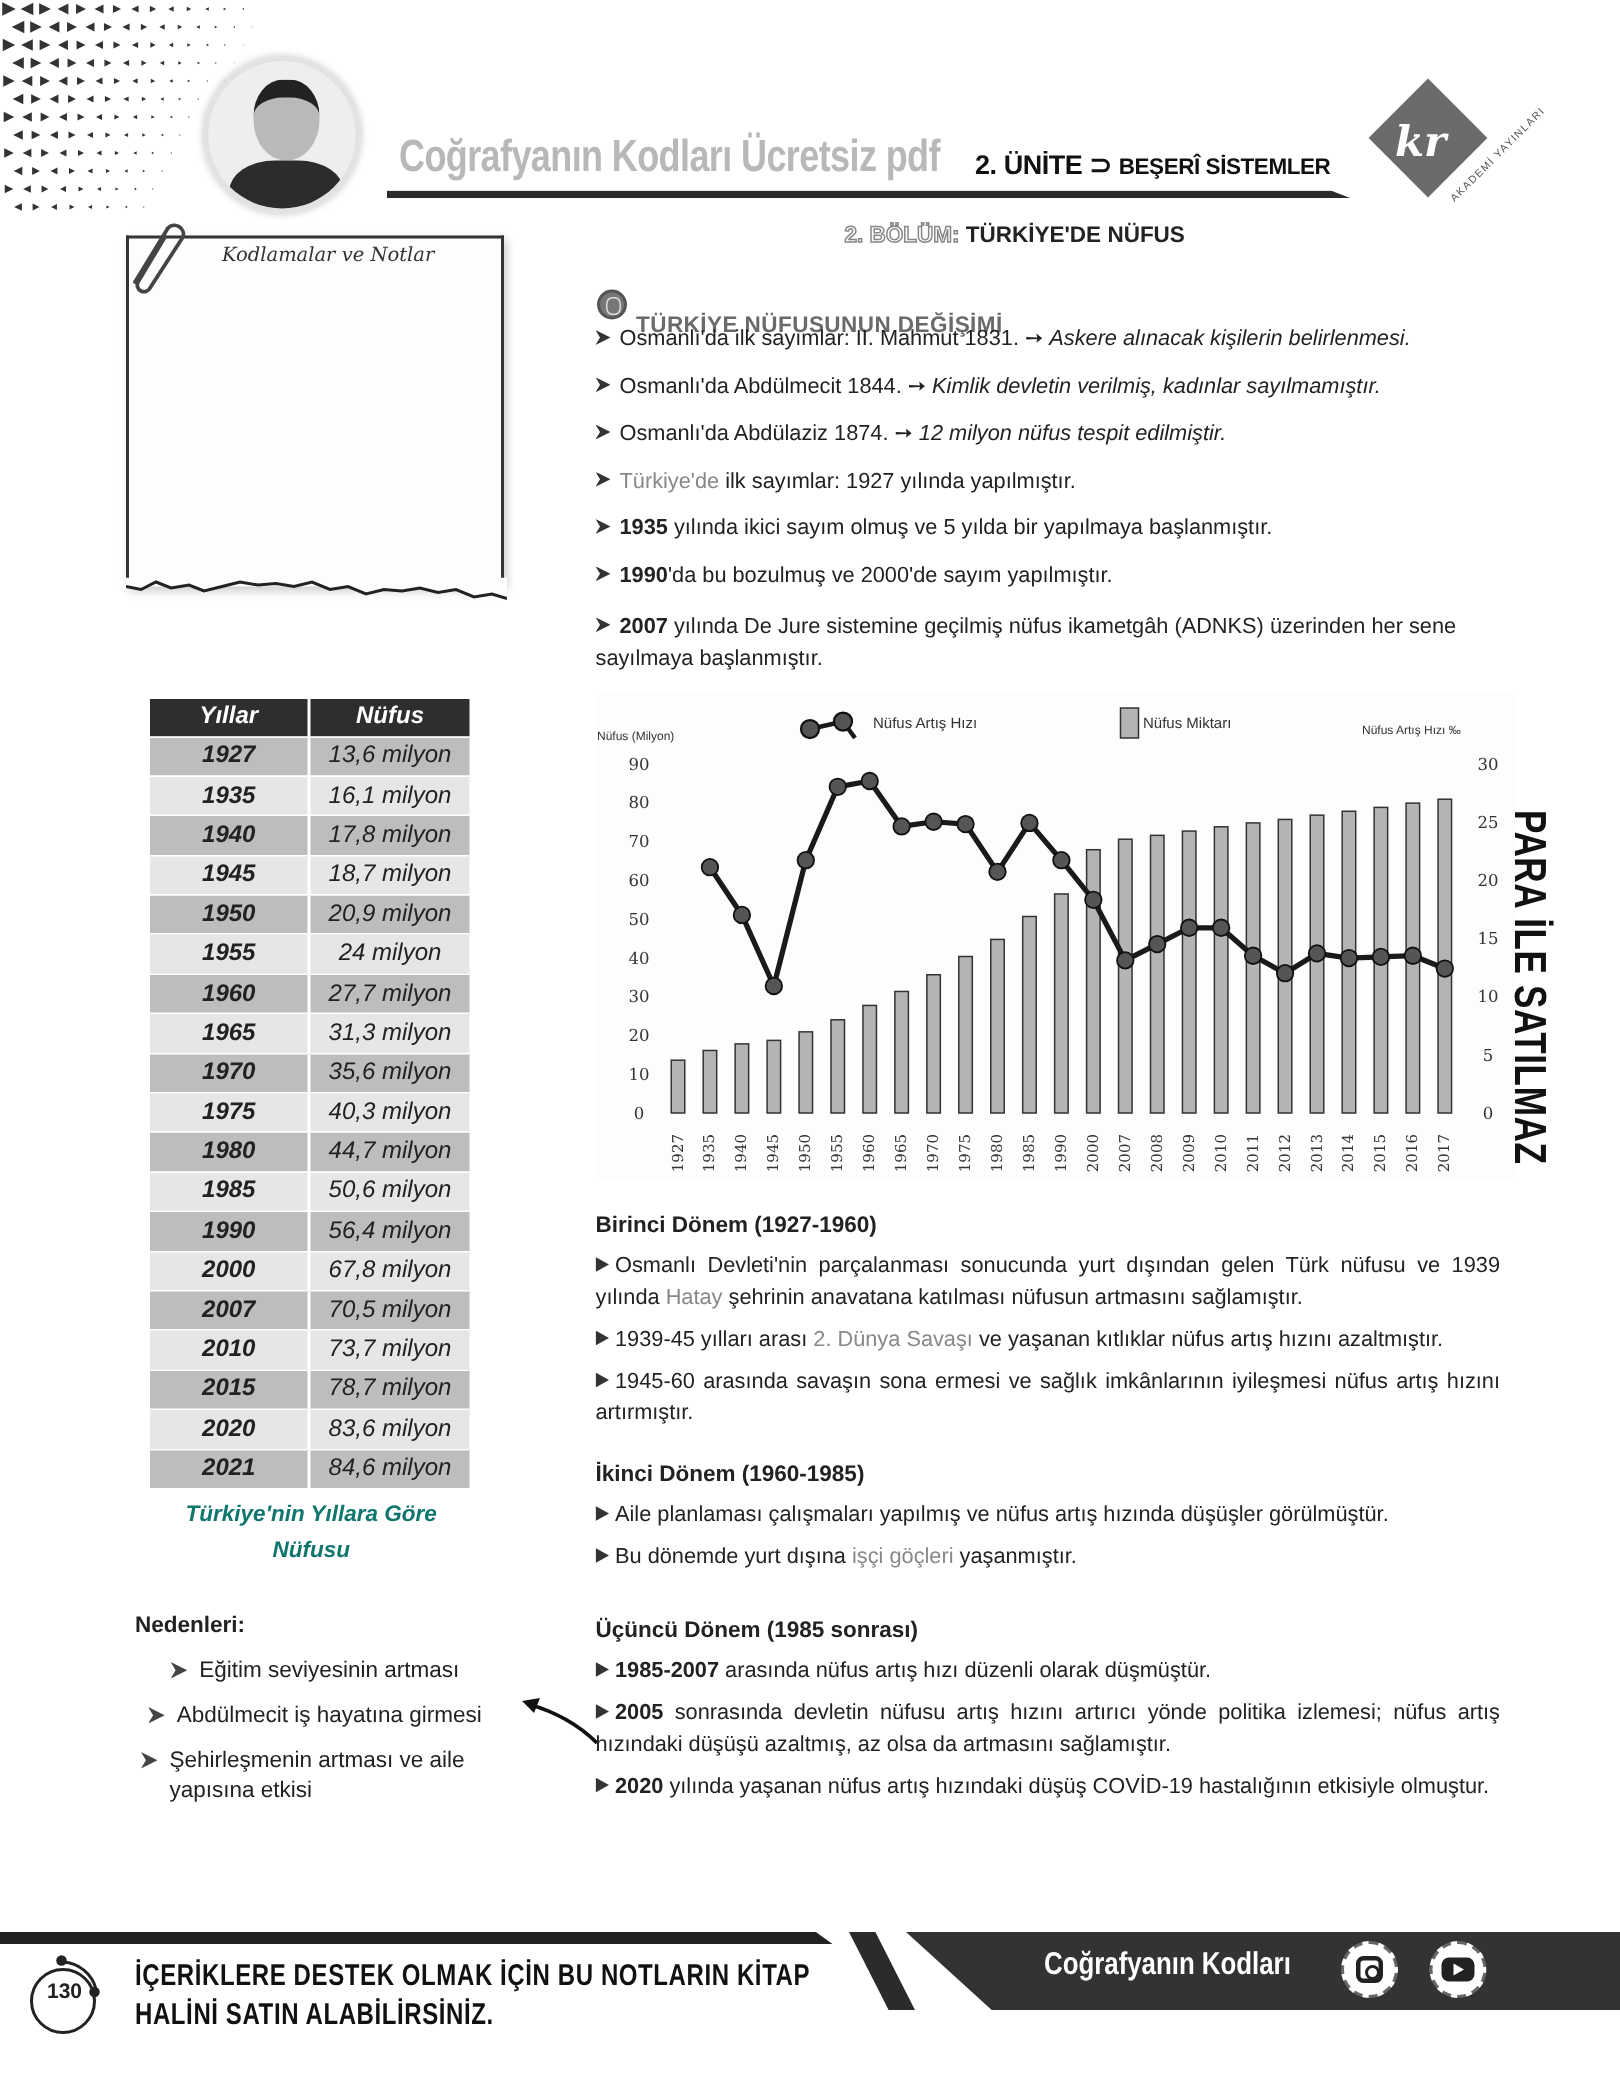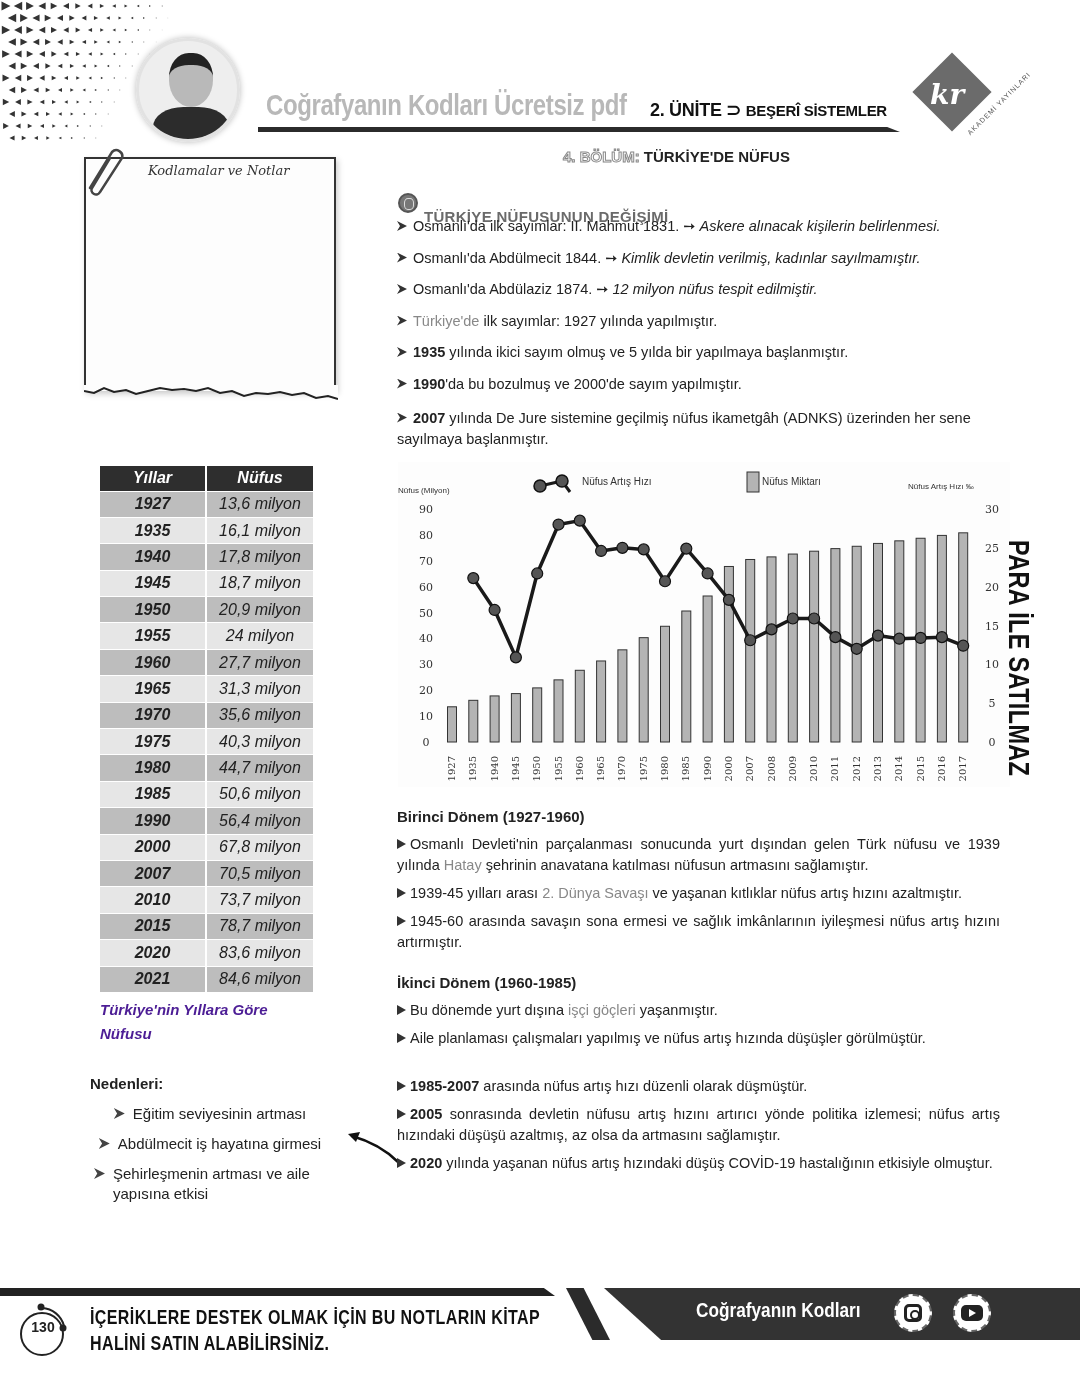--- a/index.html
+++ b/index.html
@@ -40,21 +40,21 @@
   .notes-torn { position: absolute; left: -2px; bottom: -14px; width: 254px; height: 20px; }
   .paperclip { left: 82px; top: 144px; width: 42px; height: 52px; }
 
   
   .pop-table { left: 100px; top: 466px; width: 215px; border-collapse: collapse; font-style: italic; font-size: 16px; }
   .pop-table th { background: #2e2e2e; color: #fff; font-weight: bold; height: 25px; border-right: 2px solid #fff; }
   .pop-table td { height: 26.4px; text-align: center; border-right: 2px solid #fff; border-top: 1px solid #fff; }
   .pop-table td.yr { font-weight: bold; width: 106px; }
   .pop-table tr.dark td { background: #bdbdbd; }
   .pop-table tr.light td { background: #e6e6e6; }
-  .table-caption { left: 100px; top: 998px; width: 215px; text-align: left; font-weight: bold; font-style: italic; font-size: 15px; line-height: 24px; color: #4c1d95; }
+  .table-caption { left: 100px; top: 998px; width: 215px; text-align: center; font-weight: bold; font-style: italic; font-size: 15px; line-height: 24px; color: #0f766e; }
 
   .causes-title { left: 90px; top: 1075px; font-weight: bold; font-size: 15px; }
   .causes { left: 94px; top: 1104px; width: 232px; font-size: 15px; line-height: 20px; }
   .causes .cause { display: flex; margin-bottom: 10px; justify-content: center; }
   .causes .cause .arrow { flex: 0 0 auto; width: 11px; height: 11px; margin: 4px 8px 0 0; background: #444; clip-path: polygon(0 0, 100% 50%, 0 100%, 30% 50%); }
   .pointer-arrow { left: 340px; top: 1120px; width: 60px; height: 50px; }
 
   
   .chart { left: 398px; top: 462px; width: 612px; height: 325px; }
 
@@ -240,21 +240,21 @@
   <span>2. ÜNİTE</span>
   <span>⊃</span>
   <span class="unit-sub">BEŞERÎ SİSTEMLER</span>
 </div>
 <div class="abs header-rule"></div>
 <div class="abs logo"></div>
 <div class="abs logo-text">kr</div>
 <div class="abs logo-sub">AKADEMİ YAYINLARI</div>
 
 <div class="abs section-title">
-  <span class="sec-num">4. BÖLÜM:</span>
+  <span class="sec-num">2. BÖLÜM:</span>
   <span>TÜRKİYE'DE NÜFUS</span>
 </div>
 
 <div class="abs subsection">
   <span class="globe"></span>
   <span class="subsection-label">TÜRKİYE NÜFUSUNUN DEĞİŞİMİ</span>
 </div>
 
 <div class="abs bullets">
   <div class="bullet">
@@ -533,25 +533,26 @@
 <div class="abs periods">
   <div>
     <div class="period-title">Birinci Dönem (1927-1960)</div>
     <div class="bullet"><span class="arrow"></span><span>Osmanlı Devleti'nin parçalanması sonucunda yurt dışından gelen Türk nüfusu ve 1939 yılında </span><span class="muted">Hatay</span><span> şehrinin anavatana katılması nüfusun artmasını sağlamıştır.</span></div>
     <div class="bullet"><span class="arrow"></span><span>1939-45 yılları arası </span><span class="muted">2. Dünya Savaşı</span><span> ve yaşanan kıtlıklar nüfus artış hızını azaltmıştır.</span></div>
     <div class="bullet"><span class="arrow"></span><span>1945-60 arasında savaşın sona ermesi ve sağlık imkânlarının iyileşmesi nüfus artış hızını artırmıştır.</span></div>
   </div>
   <div class="gap"></div>
   <div>
     <div class="period-title">İkinci Dönem (1960-1985)</div>
+    <div class="bullet"><span class="arrow"></span><span>Aile planlaması çalışmaları yapılmış ve nüfus artış hızında düşüşler görülmüştür.</span></div>
     <div class="bullet"><span class="arrow"></span><span>Bu dönemde yurt dışına </span><span class="muted">işçi göçleri</span><span> yaşanmıştır.</span></div>
-    <div class="bullet"><span class="arrow"></span><span>Aile planlaması çalışmaları yapılmış ve nüfus artış hızında düşüşler görülmüştür.</span></div>
   </div>
   <div class="gap" style="height:20px"></div>
   <div>
+    <div class="period-title">Üçüncü Dönem (1985 sonrası)</div>
     <div class="bullet"><span class="arrow"></span><span class="b">1985-2007</span><span> arasında nüfus artış hızı düzenli olarak düşmüştür.</span></div>
     <div class="bullet"><span class="arrow"></span><span class="b">2005</span><span> sonrasında devletin nüfusu artış hızını artırıcı yönde politika izlemesi; nüfus artış hızındaki düşüşü azaltmış, az olsa da artmasını sağlamıştır.</span></div>
     <div class="bullet"><span class="arrow"></span><span class="b">2020</span><span> yılında yaşanan nüfus artış hızındaki düşüş COVİD-19 hastalığının etkisiyle olmuştur.</span></div>
   </div>
 </div>
 
 <div class="abs footer-bar-left"></div>
 <div class="abs footer-slash"></div>
 <div class="abs footer-dark"></div>
 <div class="abs footer-brand">Coğrafyanın Kodları</div>

